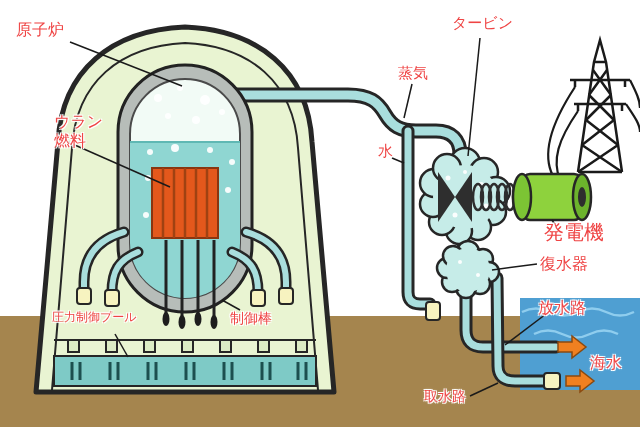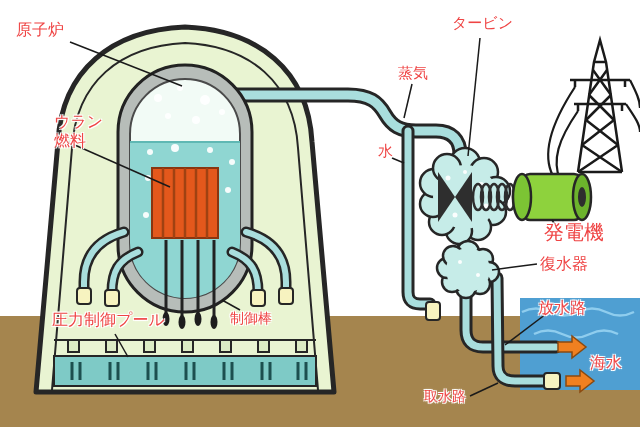--- a/index.html
+++ b/index.html
@@ -224,21 +224,21 @@
     <path class="ptr" d="M480,38 L468,156"></path>
     <path class="ptr" d="M560,232 L552,220"></path>
     <path class="ptr" d="M537,264 L492,270"></path>
     <path class="ptr" d="M546,314 L505,345"></path>
     <path class="ptr" d="M470,396 L498,383"></path>
   </g>
 </svg>
 
   <div class="lbl" style="left:16px;top:20px;font-size:16px">原子炉</div>
   <div class="lbl wrap" style="left:14px;top:112px;font-size:16px;width:54px">ウラン燃料</div>
-  <div class="lbl" style="left:52px;top:310px;font-size:16px">圧力制御プール</div>
+  <div class="lbl" style="left:52px;top:310px;font-size:12px">圧力制御プール</div>
   <div class="lbl" style="left:230px;top:310px;font-size:14px">制御棒</div>
   <div class="lbl" style="left:398px;top:64px;font-size:15px">蒸気</div>
   <div class="lbl" style="left:378px;top:142px;font-size:15px">水</div>
   <div class="lbl" style="left:452px;top:14px;font-size:15px">タービン</div>
   <div class="lbl" style="left:544px;top:220px;font-size:20px">発電機</div>
   <div class="lbl" style="left:540px;top:254px;font-size:16px">復水器</div>
   <div class="lbl" style="left:538px;top:298px;font-size:16px">放水路</div>
   <div class="lbl" style="left:590px;top:353px;font-size:16px">海水</div>
   <div class="lbl" style="left:424px;top:388px;font-size:14px">取水路</div>
 </div>

